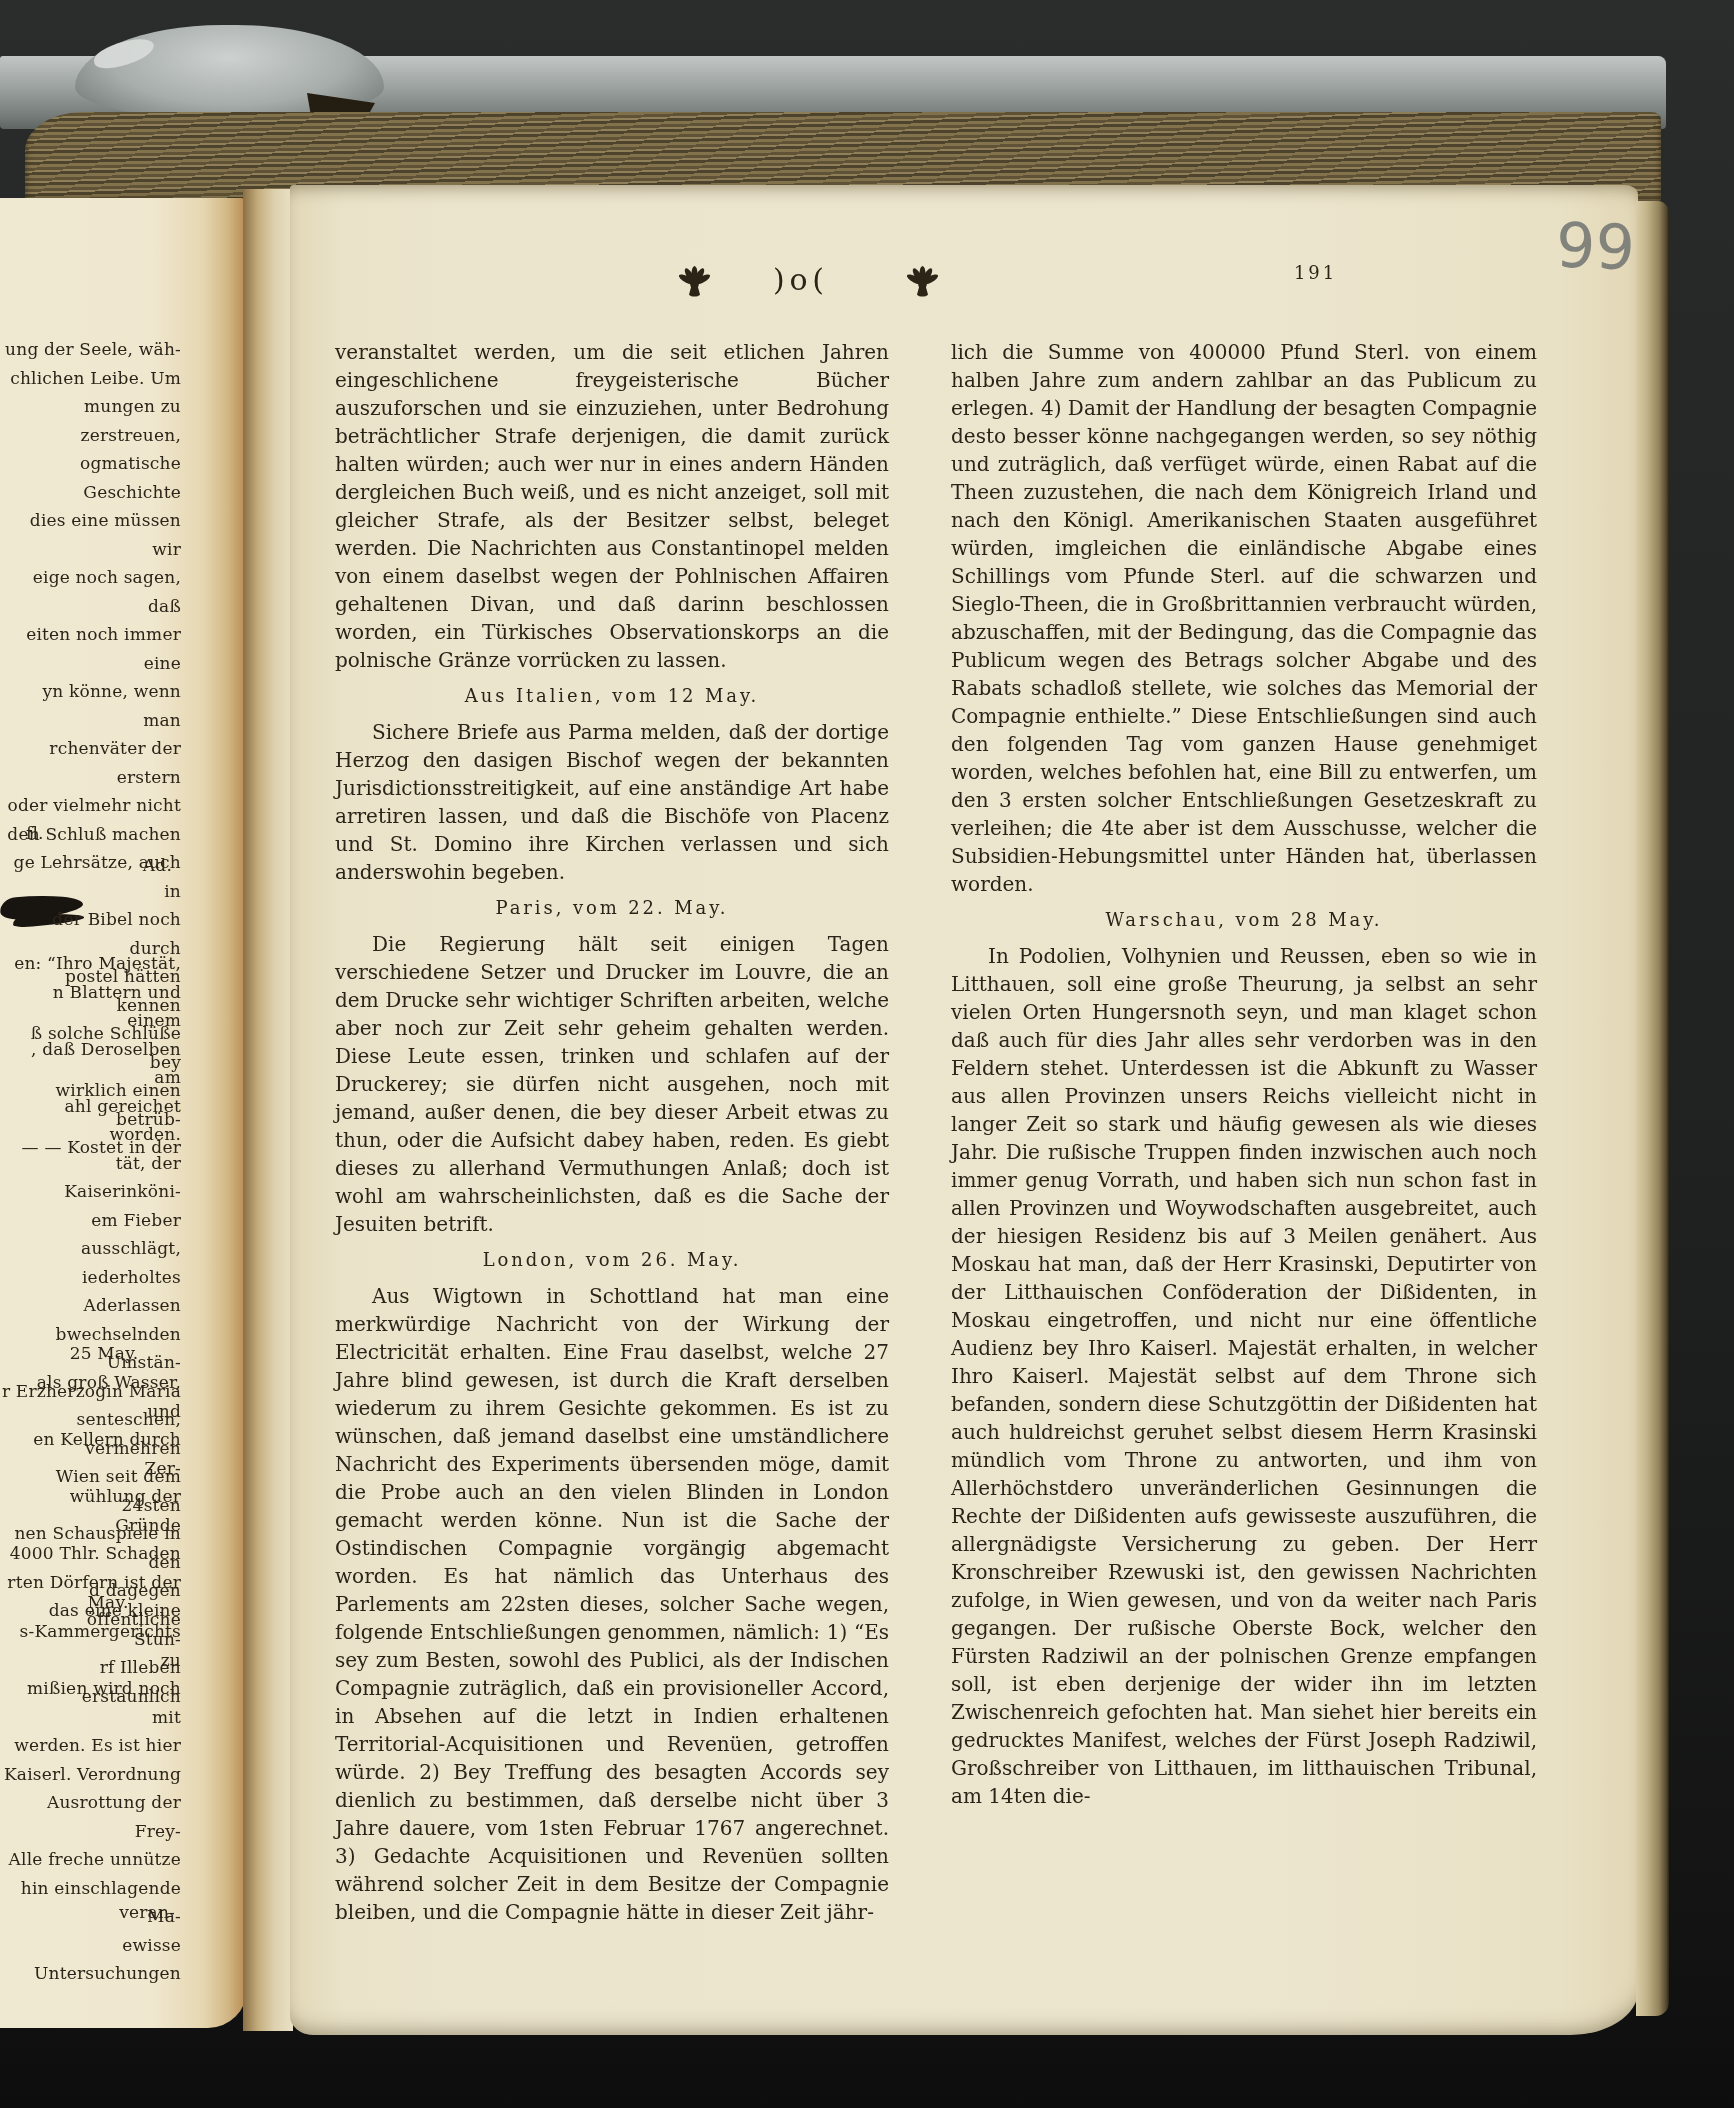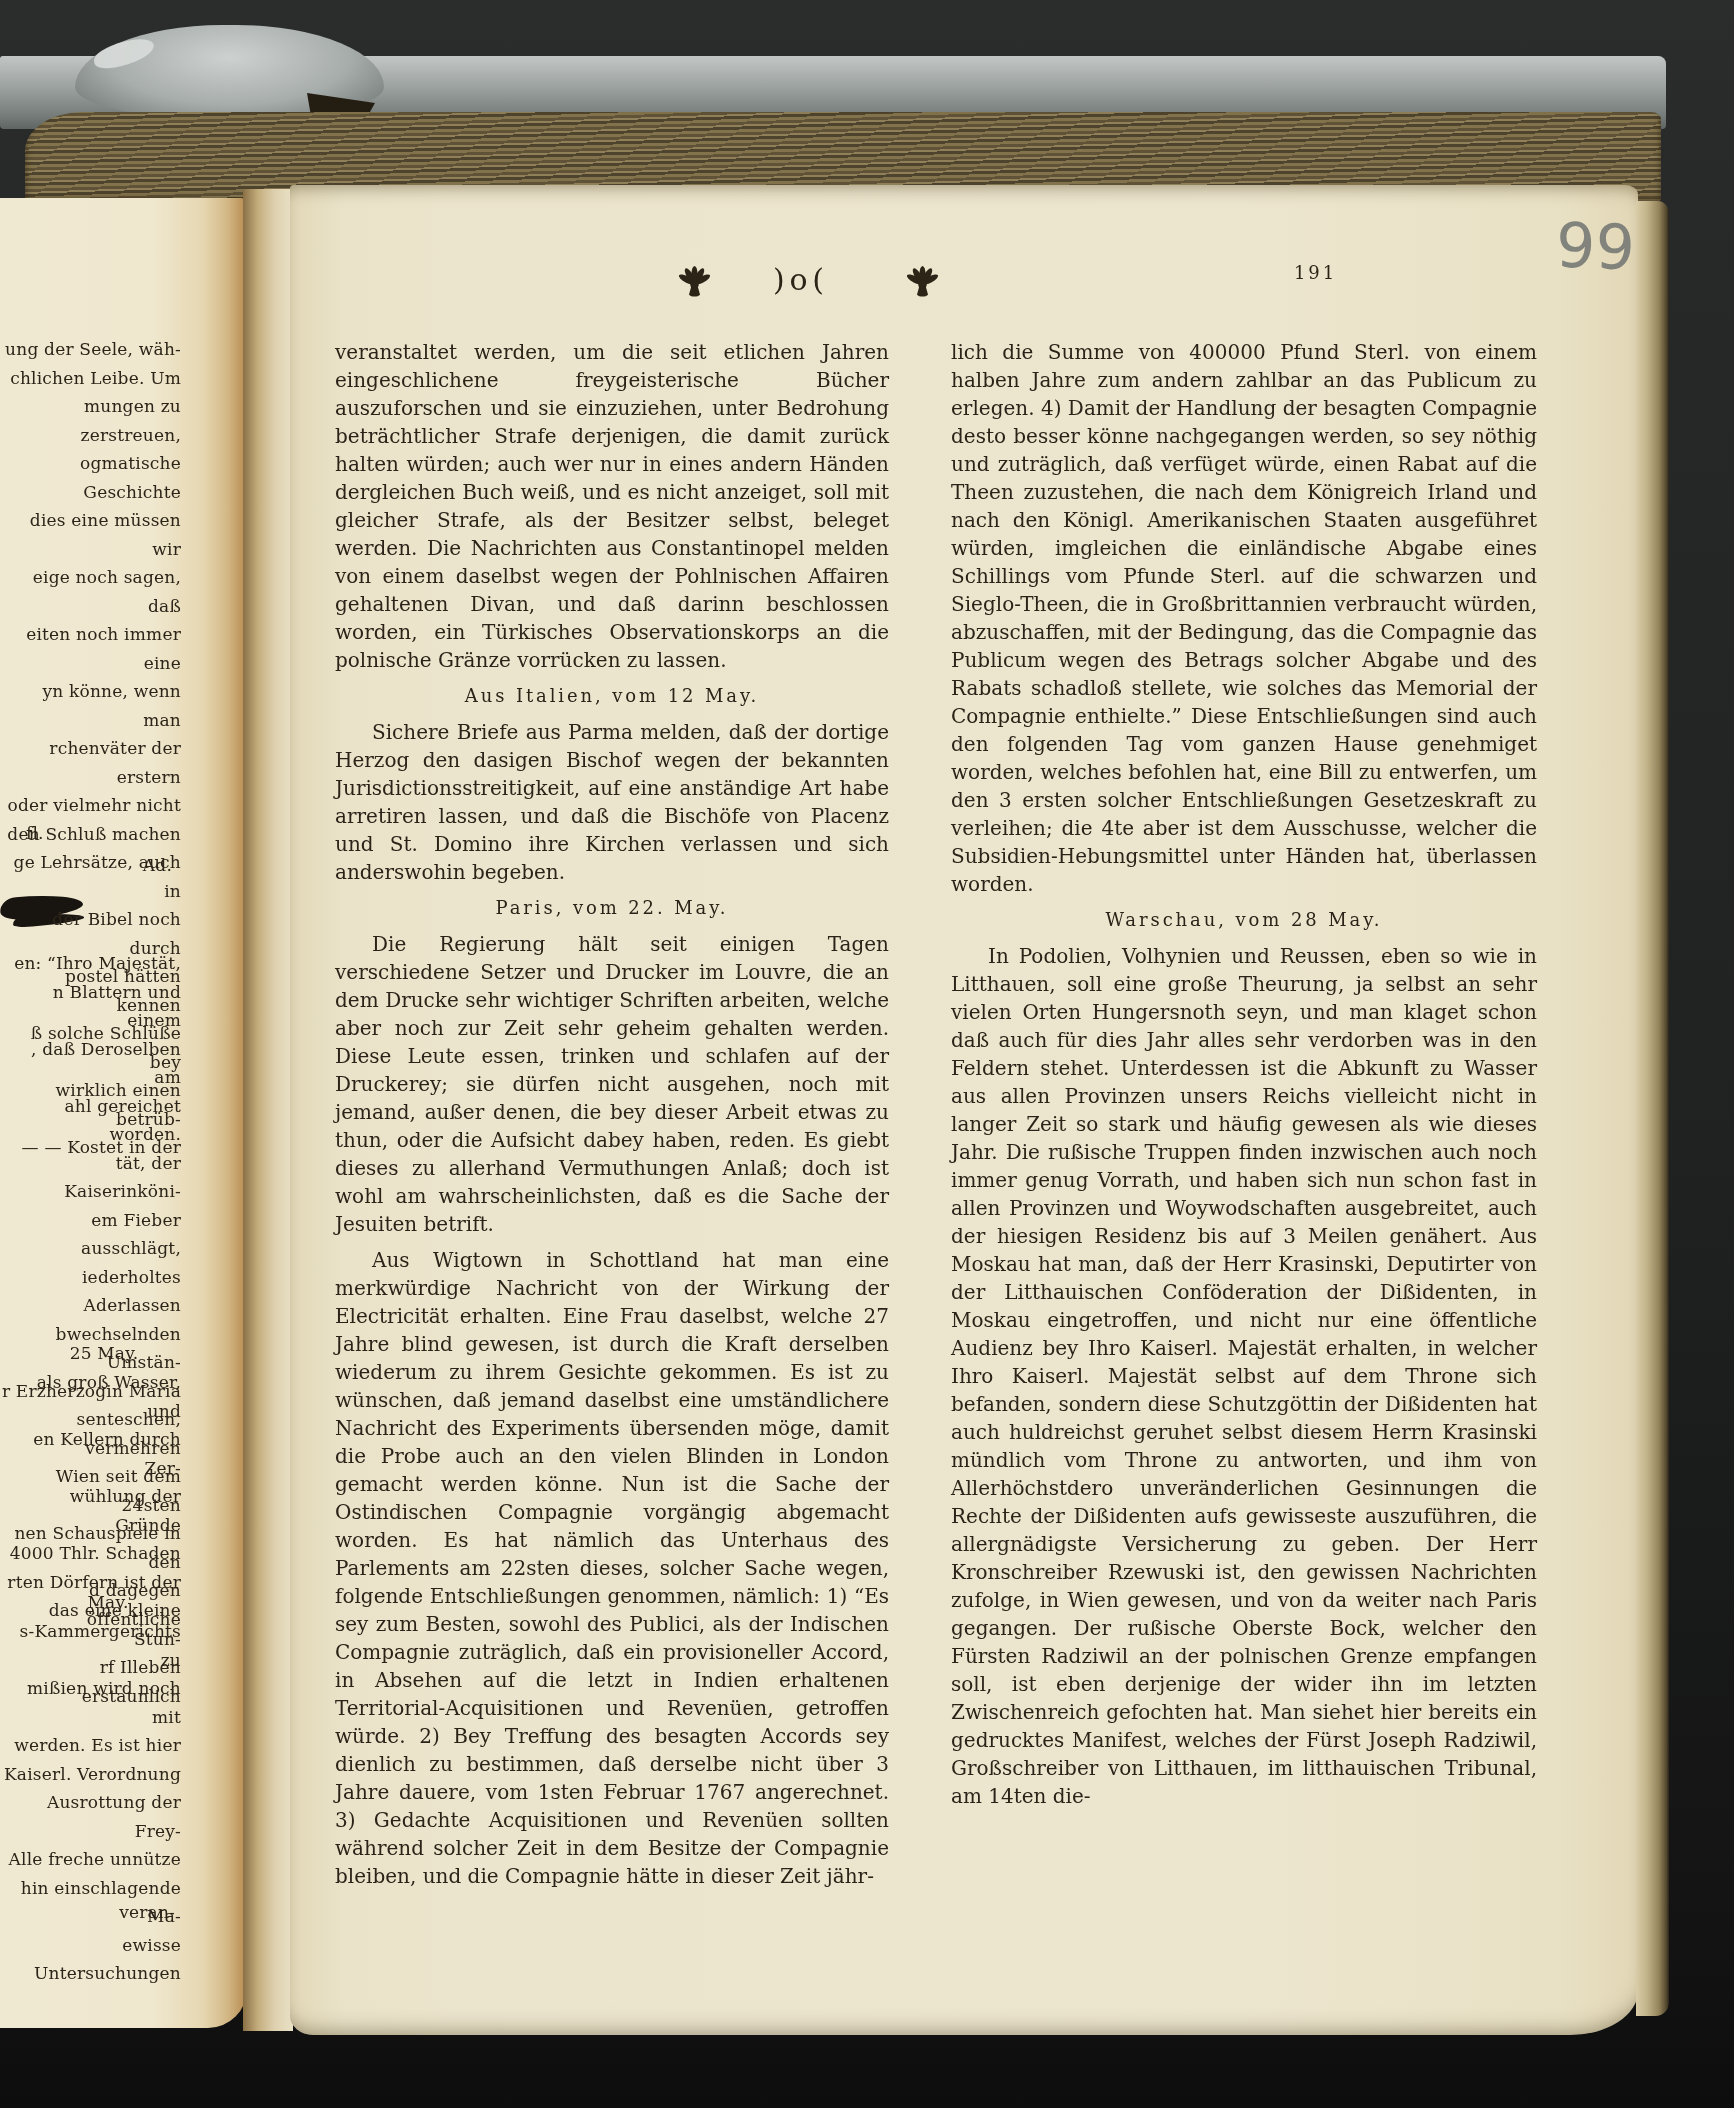--- a/index.html
+++ b/index.html
@@ -147,20 +147,21 @@
       </svg>
       <div class="pageno" style="left:1004px;">191</div>
     </div>
 
     <div class="col" style="left:37px;width:570px;">
       <p>veranstaltet werden, um die seit etlichen Jahren eingeschlichene freygeisterische Bücher auszuforschen und sie einzuziehen, unter Bedrohung beträchtlicher Strafe derjenigen, die damit zurück halten würden; auch wer nur in eines andern Händen dergleichen Buch weiß, und es nicht anzeiget, soll mit gleicher Strafe, als der Besitzer selbst, beleget werden.  Die Nachrichten aus Constantinopel melden von einem daselbst wegen der Pohlnischen Affairen gehaltenen Divan, und daß darinn beschlossen worden, ein Türkisches Observationskorps an die polnische Gränze vorrücken zu lassen.</p>
       <h3>Aus Italien, vom 12 May.</h3>
       <p class="indent">Sichere Briefe aus Parma melden, daß der dortige Herzog den dasigen Bischof wegen der bekannten Jurisdictionsstreitigkeit, auf eine anständige Art habe arretiren lassen, und daß die Bischöfe von Placenz und St. Domino ihre Kirchen verlassen und sich anderswohin begeben.</p>
       <h3>Paris, vom 22. May.</h3>
       <p class="indent">Die Regierung hält seit einigen Tagen verschiedene Setzer und Drucker im Louvre, die an dem Drucke sehr wichtiger Schriften arbeiten, welche aber noch zur Zeit sehr geheim gehalten werden.  Diese Leute essen, trinken und schlafen auf der Druckerey; sie dürfen nicht ausgehen, noch mit jemand, außer denen, die bey dieser Arbeit etwas zu thun, oder die Aufsicht dabey haben, reden.  Es giebt dieses zu allerhand Vermuthungen Anlaß; doch ist wohl am wahrscheinlichsten, daß es die Sache der Jesuiten betrift.</p>
+      <h3>London, vom 26. May.</h3>
       <p class="indent">Aus Wigtown in Schottland hat man eine merkwürdige Nachricht von der Wirkung der Electricität erhalten.  Eine Frau daselbst, welche 27 Jahre blind gewesen, ist durch die Kraft derselben wiederum zu ihrem Gesichte gekommen.  Es ist zu wünschen, daß jemand daselbst eine umständlichere Nachricht des Experiments übersenden möge, damit die Probe auch an den vielen Blinden in London gemacht werden könne. Nun ist die Sache der Ostindischen Compagnie vorgängig abgemacht worden.  Es hat nämlich das Unterhaus des Parlements am 22sten dieses, solcher Sache wegen, folgende Entschließungen genommen, nämlich: 1) “Es sey zum Besten, sowohl des Publici, als der Indischen Compagnie zuträglich, daß ein provisioneller Accord, in Absehen auf die letzt in Indien erhaltenen Territorial-Acquisitionen und Revenüen, getroffen würde.  2) Bey Treffung des besagten Accords sey dienlich zu bestimmen, daß derselbe nicht über 3 Jahre dauere, vom 1sten Februar 1767 angerechnet.  3) Gedachte Acquisitionen und Revenüen sollten während solcher Zeit in dem Besitze der Compagnie bleiben, und die Compagnie hätte in dieser Zeit jähr-</p>
     </div>
 
     <div class="col" style="left:653px;width:602px;line-height:28px;">
       <p>lich die Summe von 400000 Pfund Sterl. von einem halben Jahre zum andern zahlbar an das Publicum zu erlegen.  4) Damit der Handlung der besagten Compagnie desto besser könne nachgegangen werden, so sey nöthig und zuträglich, daß verfüget würde, einen Rabat auf die Theen zuzustehen, die nach dem Königreich Irland und nach den Königl. Amerikanischen Staaten ausgeführet würden, imgleichen die einländische Abgabe eines Schillings vom Pfunde Sterl. auf die schwarzen und Sieglo-Theen, die in Großbrittannien verbraucht würden, abzuschaffen, mit der Bedingung, das die Compagnie das Publicum wegen des Betrags solcher Abgabe und des Rabats schadloß stellete, wie solches das Memorial der Compagnie enthielte.”  Diese Entschließungen sind auch den folgenden Tag vom ganzen Hause genehmiget worden, welches befohlen hat, eine Bill zu entwerfen, um den 3 ersten solcher Entschließungen Gesetzeskraft zu verleihen; die 4te aber ist dem Ausschusse, welcher die Subsidien-Hebungsmittel unter Händen hat, überlassen worden.</p>
       <h3>Warschau, vom 28 May.</h3>
       <p class="indent">In Podolien, Volhynien und Reussen, eben so wie in Litthauen, soll eine große Theurung, ja selbst an sehr vielen Orten Hungersnoth seyn, und man klaget schon daß auch für dies Jahr alles sehr verdorben was in den Feldern stehet.  Unterdessen ist die Abkunft zu Wasser aus allen Provinzen unsers Reichs vielleicht nicht in langer Zeit so stark und häufig gewesen als wie dieses Jahr.  Die rußische Truppen finden inzwischen auch noch immer genug Vorrath, und haben sich nun schon fast in allen Provinzen und Woywodschaften ausgebreitet, auch der hiesigen Residenz bis auf 3 Meilen genähert.  Aus Moskau hat man, daß der Herr Krasinski, Deputirter von der Litthauischen Conföderation der Dißidenten, in Moskau eingetroffen, und nicht nur eine öffentliche Audienz bey Ihro Kaiserl. Majestät erhalten, in welcher Ihro Kaiserl. Majestät selbst auf dem Throne sich befanden, sondern diese Schutzgöttin der Dißidenten hat auch huldreichst geruhet selbst diesem Herrn Krasinski mündlich vom Throne zu antworten, und ihm von Allerhöchstdero unveränderlichen Gesinnungen die Rechte der Dißidenten aufs gewisseste auszuführen, die allergnädigste Versicherung zu geben.  Der Herr Kronschreiber Rzewuski ist, den gewissen Nachrichten zufolge, in Wien gewesen, und von da weiter nach Paris gegangen.  Der rußische Oberste Bock, welcher den Fürsten Radziwil an der polnischen Grenze empfangen soll, ist eben derjenige der wider ihn im letzten Zwischenreich gefochten hat. Man siehet hier bereits ein gedrucktes Manifest, welches der Fürst Joseph Radziwil, Großschreiber von Litthauen, im litthauischen Tribunal, am 14ten die-</p>
     </div>
   </div>
 

